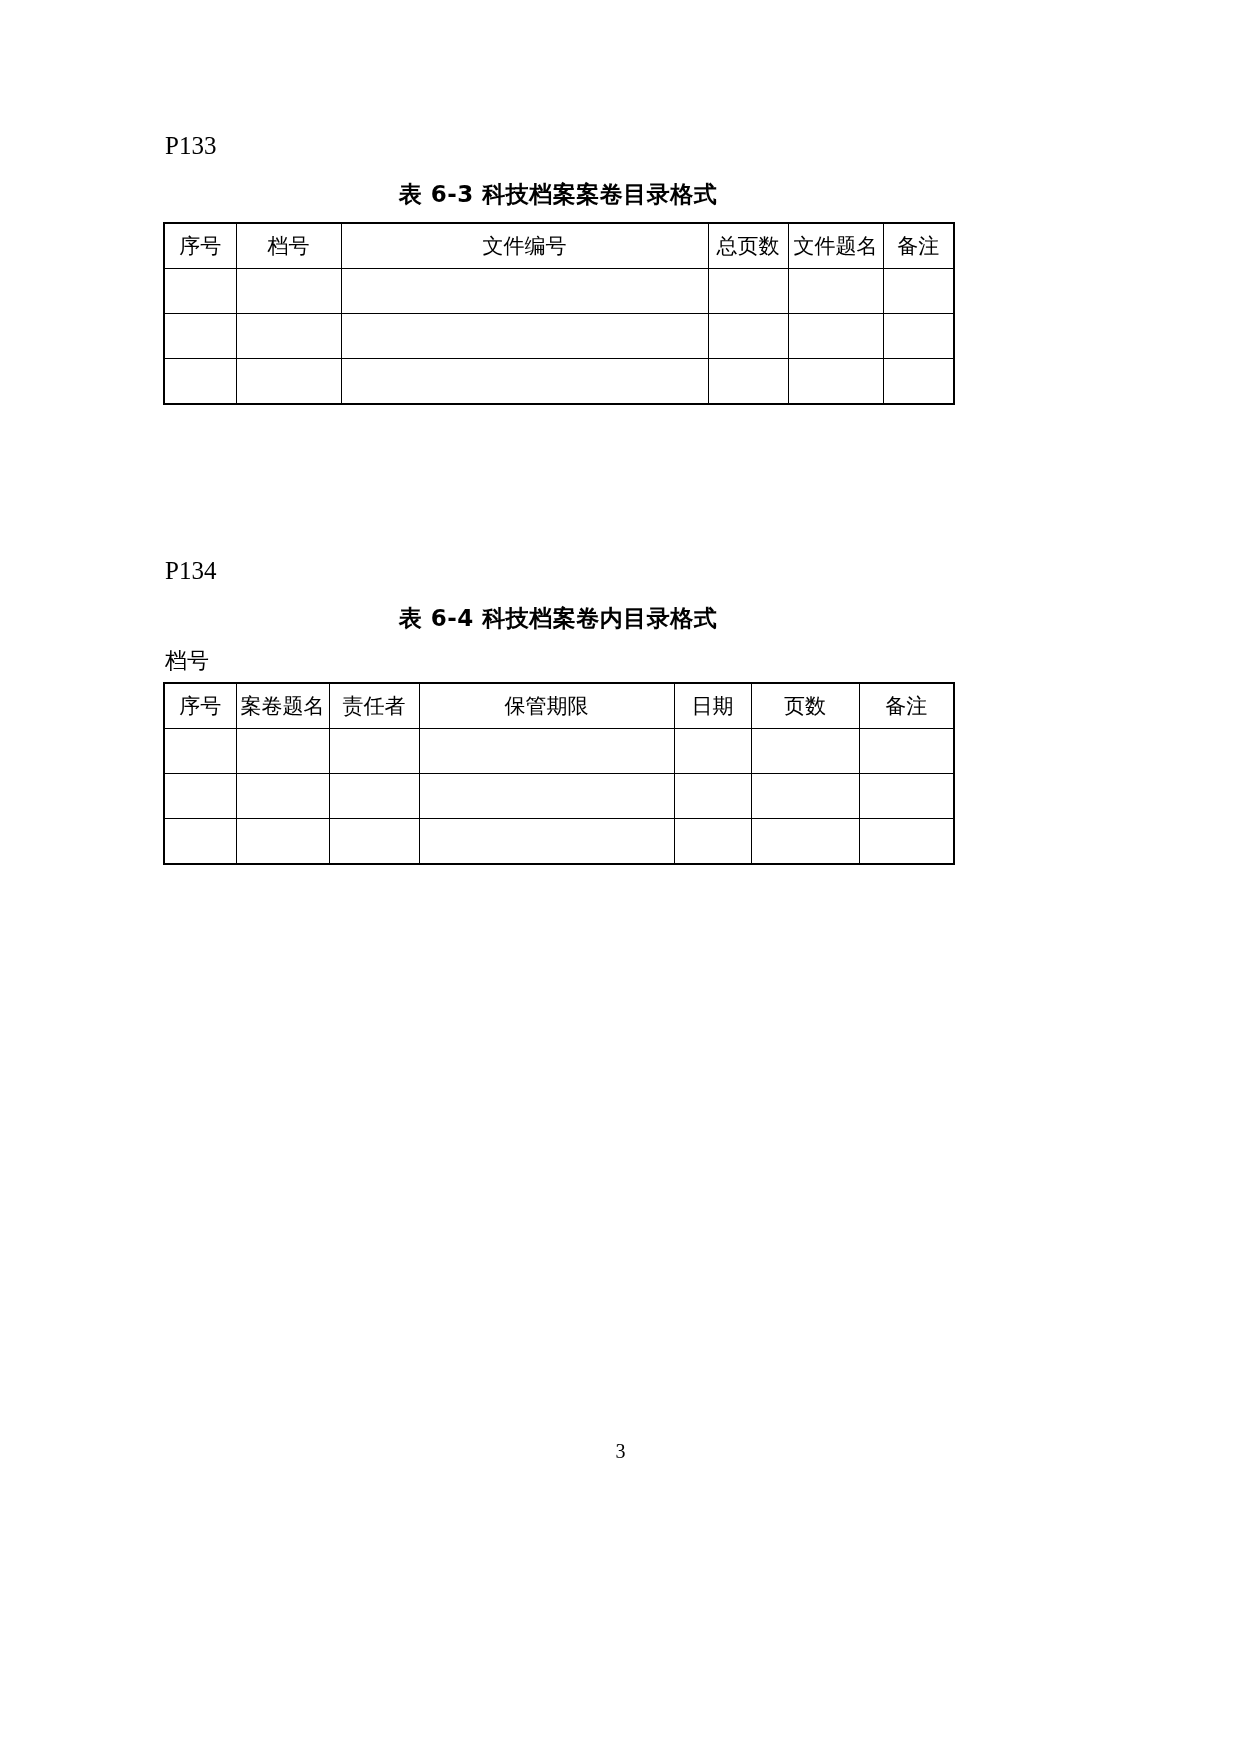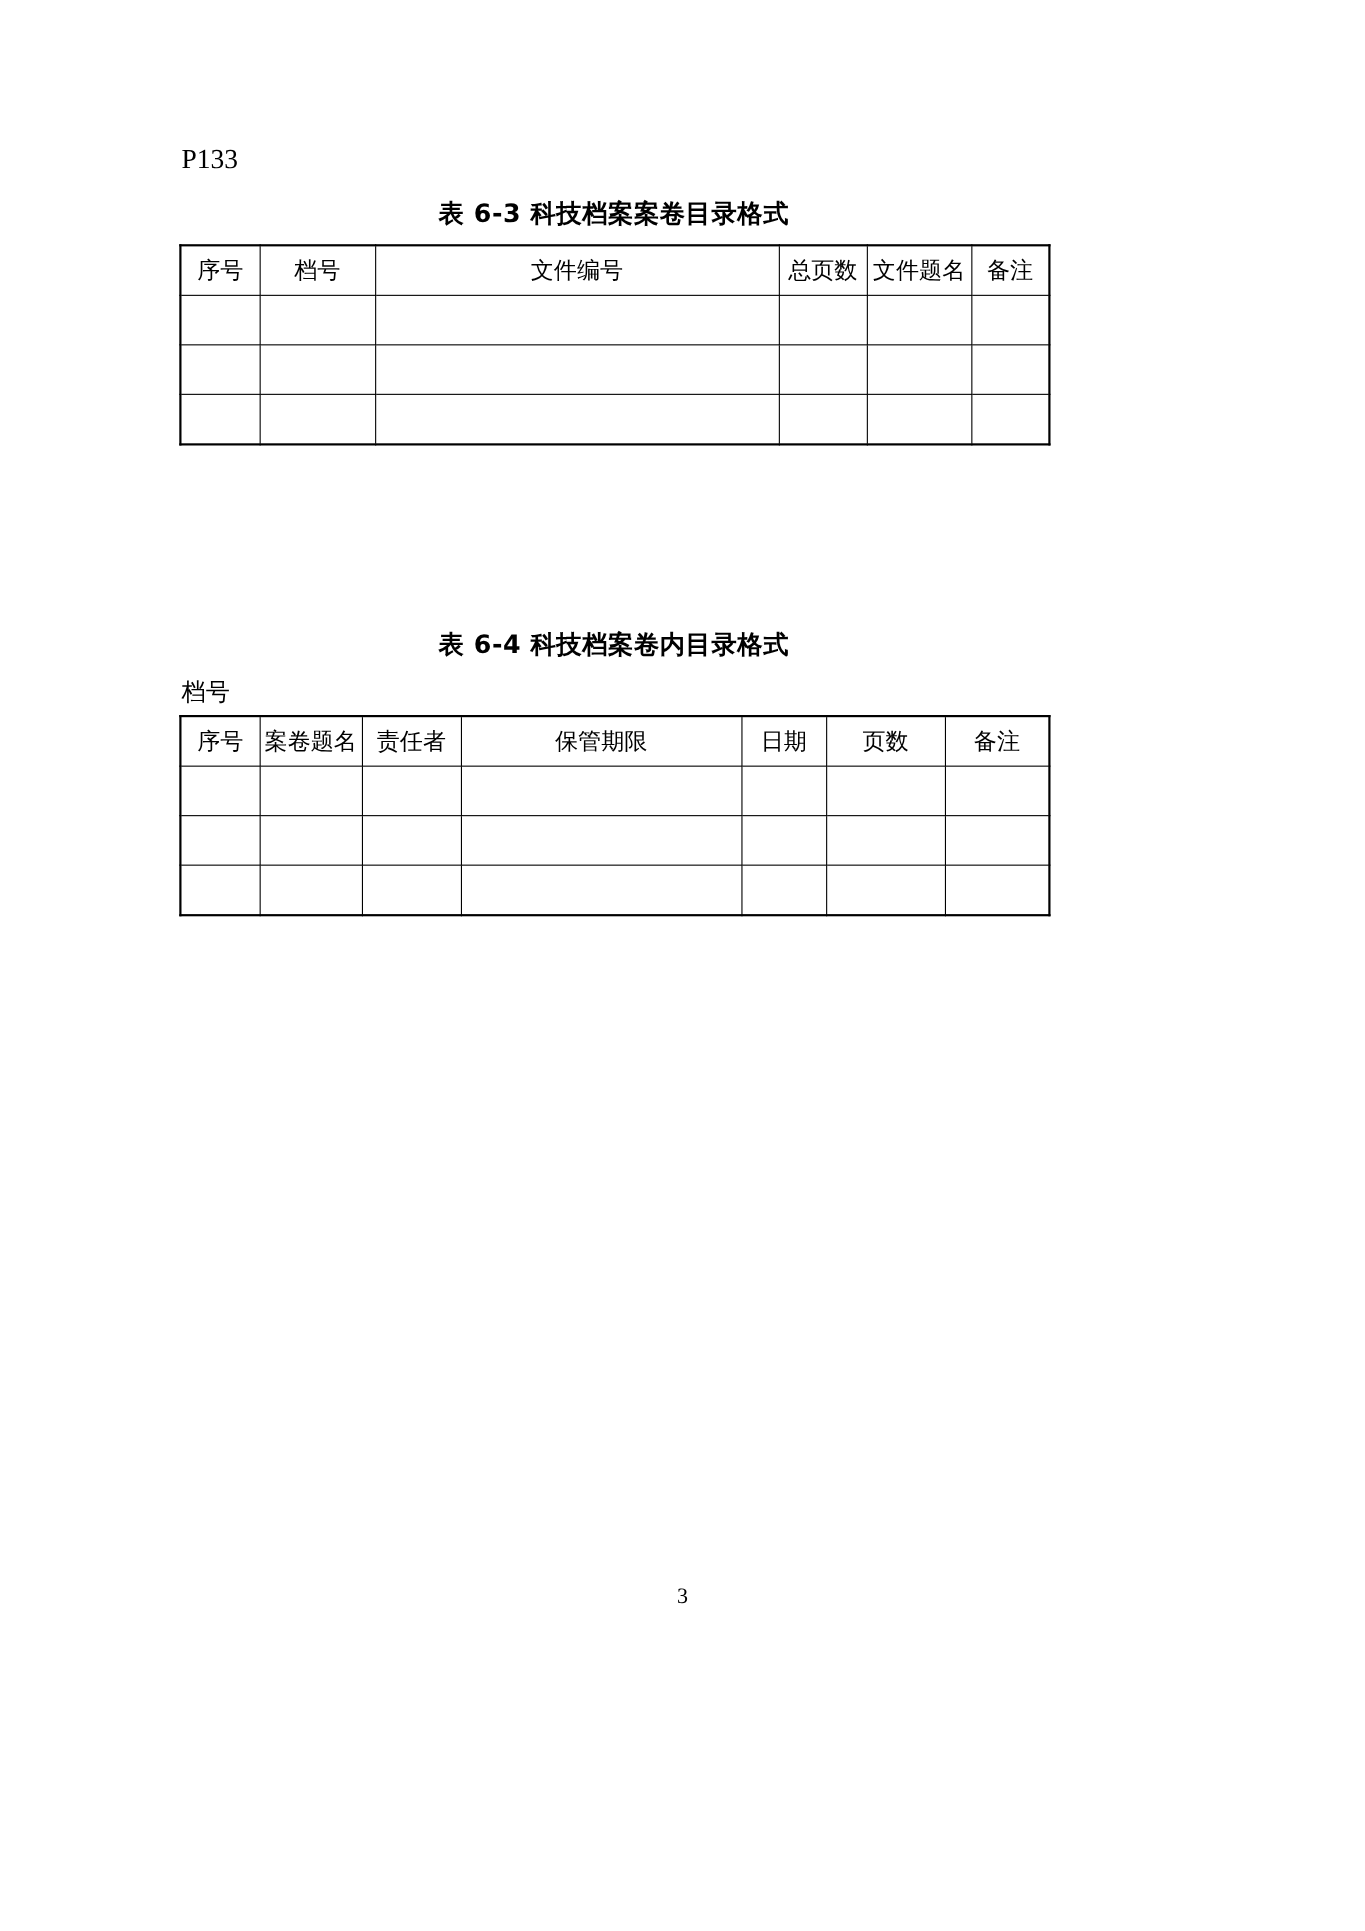--- a/index.html
+++ b/index.html
@@ -145,20 +145,21 @@
             <td></td>
             <td></td>
           </tr>
         </tbody>
       </table>
     </div>
 
     <div class="spacer-1"></div>
 
     <div>
+      <div class="page-marker">P134</div>
       <div class="table-caption">表 6-4 科技档案卷内目录格式</div>
       <div class="sub-label">档号</div>
       <table class="doc-table">
         <colgroup>
           <col style="width:72px">
           <col style="width:93px">
           <col style="width:90px">
           <col style="width:255px">
           <col style="width:77px">
           <col style="width:108px">

